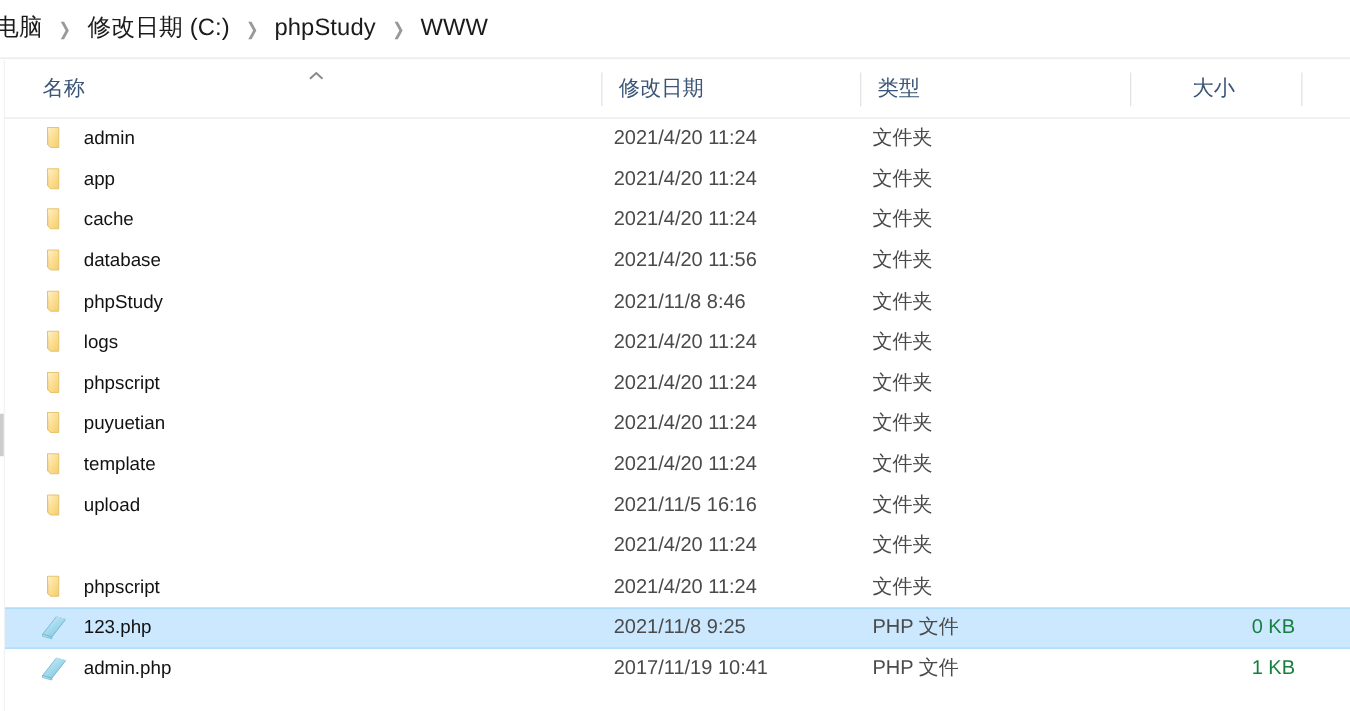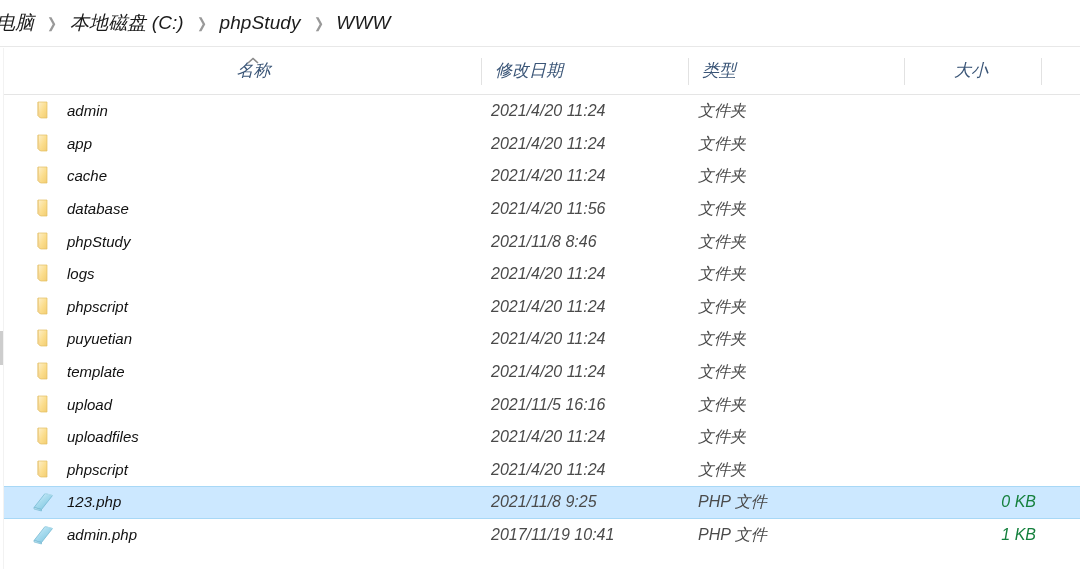--- a/index.html
+++ b/index.html
@@ -16,21 +16,20 @@
     color: #000000;
     -webkit-font-smoothing: antialiased;
   }
 
   .explorer {
     position: relative;
     width: 1080px;
     height: 569px;
     background: #ffffff;
     box-sizing: border-box;
-    font-style: italic;
   }
 
   
   .addressbar {
     position: absolute;
     left: 0;
     top: 0;
     width: 1080px;
     height: 47px;
     background: #ffffff;
@@ -211,33 +210,33 @@
 </style>
 </head>
 <body>
 
 <div class="explorer">
 
   <div class="addressbar">
     <div class="crumbs" id="crumbs">
         <span class="crumb">电脑</span>
         <span class="crumb-sep">❯</span>
-        <span class="crumb">本地磁盘 (C:)</span>
+        <span class="crumb">修改日期 (C:)</span>
         <span class="crumb-sep">❯</span>
         <span class="crumb">phpStudy</span>
         <span class="crumb-sep">❯</span>
         <span class="crumb">WWW</span>
       </div>
   </div>
 
   <div class="left-pane-divider"></div>
   <div class="left-edge-scroll"></div>
 
   <div class="colheader" id="colheader">
-      <div class="col" style="left: 4px; width: 477px; justify-content: center;">
+      <div class="col" style="left: 16px; width: 477px;">
         <span class="col-label">名称</span>
       </div>
       <div class="col" style="left: 684px; width: 216px;">
         <span class="col-label">类型</span>
       </div>
       <div class="col" style="left: 477px; width: 207px;">
         <span class="col-label">修改日期</span>
       </div>
       <div class="col" style="left: 900px; width: 137px; padding-left: 36px;">
         <span class="col-label">大小</span>
@@ -458,36 +457,20 @@
               <path d="M6 2 L6 15.5 L8.5 18" fill="#f6d793" stroke="#e3be62" stroke-width="0.6"></path>
             </svg>
           </span>
           <span class="name-text">upload</span>
         </div>
         <div class="cell-date">2021/11/5 16:16</div>
         <div class="cell-type">文件夹</div>
         <div class="cell-size"></div>
       </div>
       <div class="row">
-        <div class="cell-name">
-          <span class="icon-wrap">
-            <svg class="folder-icon" width="22" height="22" viewBox="0 0 22 22" aria-hidden="true">
-              <defs>
-                <linearGradient id="fg" x1="0" y1="0" x2="1" y2="1">
-                  <stop offset="0%" stop-color="#fdf0cc"></stop>
-                  <stop offset="55%" stop-color="#fbdd8c"></stop>
-                  <stop offset="100%" stop-color="#f2cd72"></stop>
-                </linearGradient>
-              </defs>
-              <path d="M6 2 L15 2 L15 18 L8.5 18 L6 15.5 Z" fill="url(#fg)" stroke="#e3be62" stroke-width="0.7" stroke-linejoin="round"></path>
-              <path d="M6 2 L6 15.5 L8.5 18" fill="#f6d793" stroke="#e3be62" stroke-width="0.6"></path>
-            </svg>
-          </span>
-          <span class="name-text">uploadfiles</span>
-        </div>
         <div class="cell-date">2021/4/20 11:24</div>
         <div class="cell-type">文件夹</div>
         <div class="cell-size"></div>
       </div>
       <div class="row">
         <div class="cell-name">
           <span class="icon-wrap">
             <svg class="folder-icon" width="22" height="22" viewBox="0 0 22 22" aria-hidden="true">
               <defs>
                 <linearGradient id="fg" x1="0" y1="0" x2="1" y2="1">

